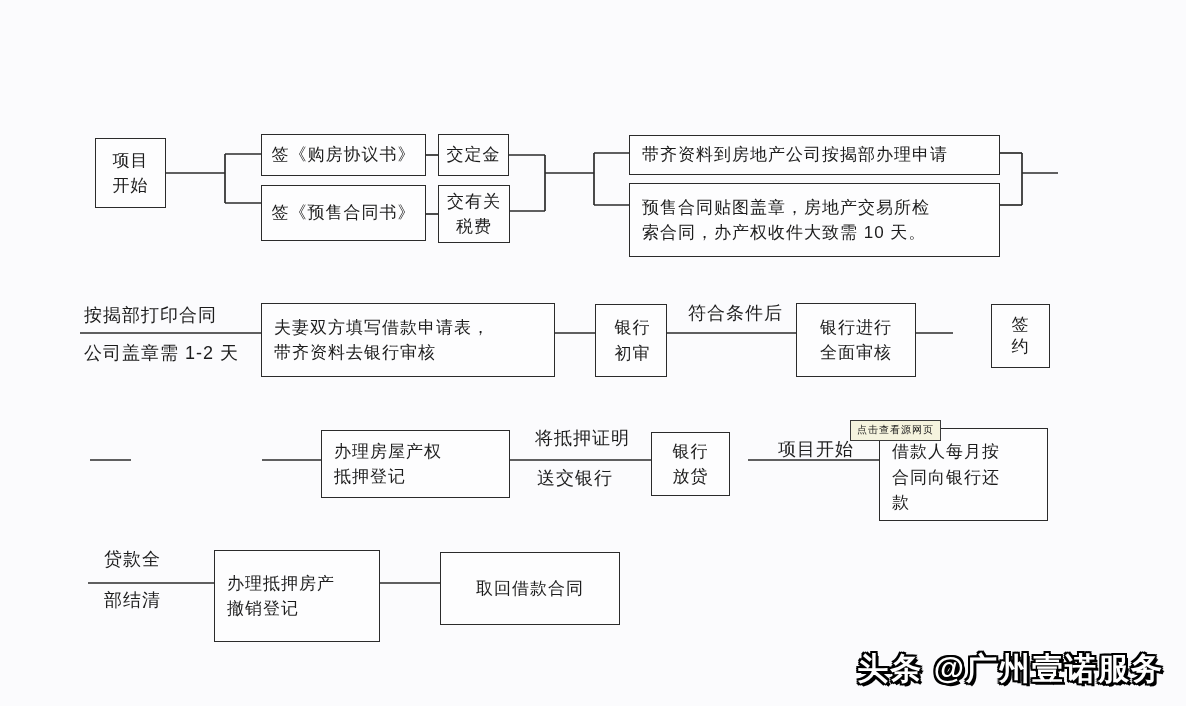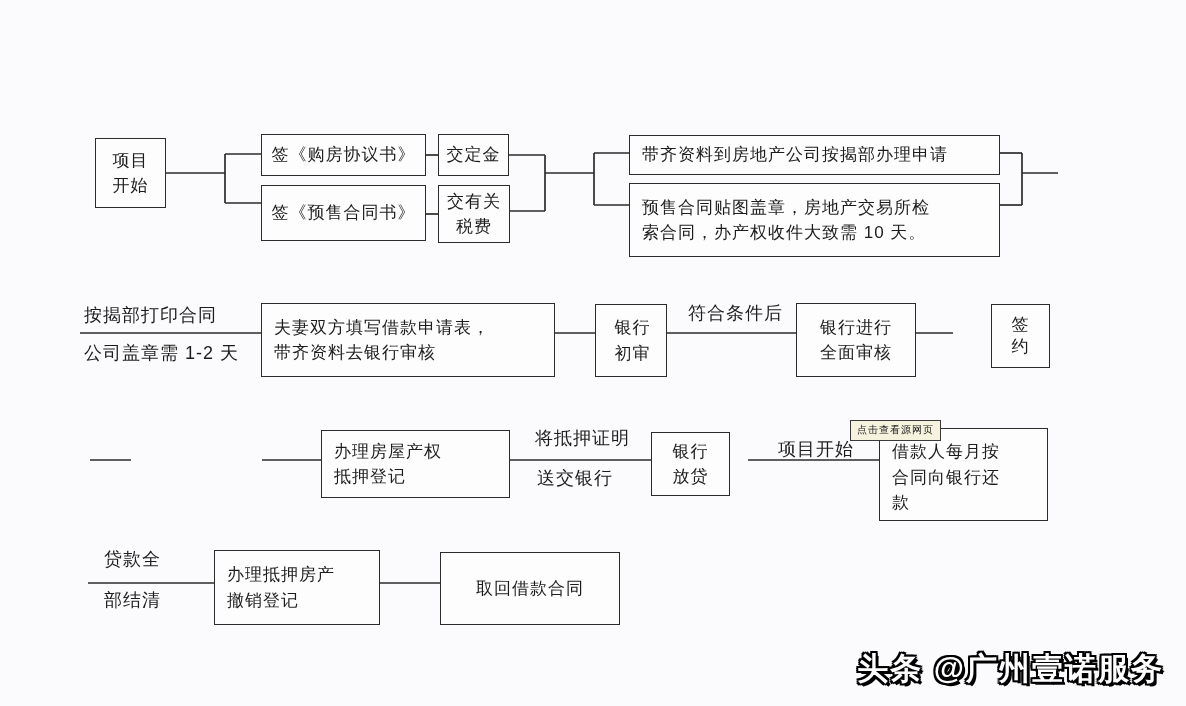--- a/index.html
+++ b/index.html
@@ -140,21 +140,21 @@
     <span style="width:6.6em;">借款人每月按合同向银行还款</span>
   </div>
 
   <div class="tooltip">
     <span>点击查看源网页</span>
   </div>
 
   <div class="lbl" style="left:104px;top:547px;">贷款全</div>
   <div class="lbl" style="left:104px;top:588px;">部结清</div>
 
-  <div class="box left" style="left:214px;top:550px;width:166px;height:75px;">
+  <div class="box left" style="left:214px;top:550px;width:166px;height:92px;">
     <span style="width:6.6em;">办理抵押房产撤销登记</span>
   </div>
 
   <div class="box" style="left:440px;top:552px;width:180px;height:73px;">
     <span>取回借款合同</span>
   </div>
 
   <div class="watermark">头条 @广州壹诺服务</div>
 
 </div>

